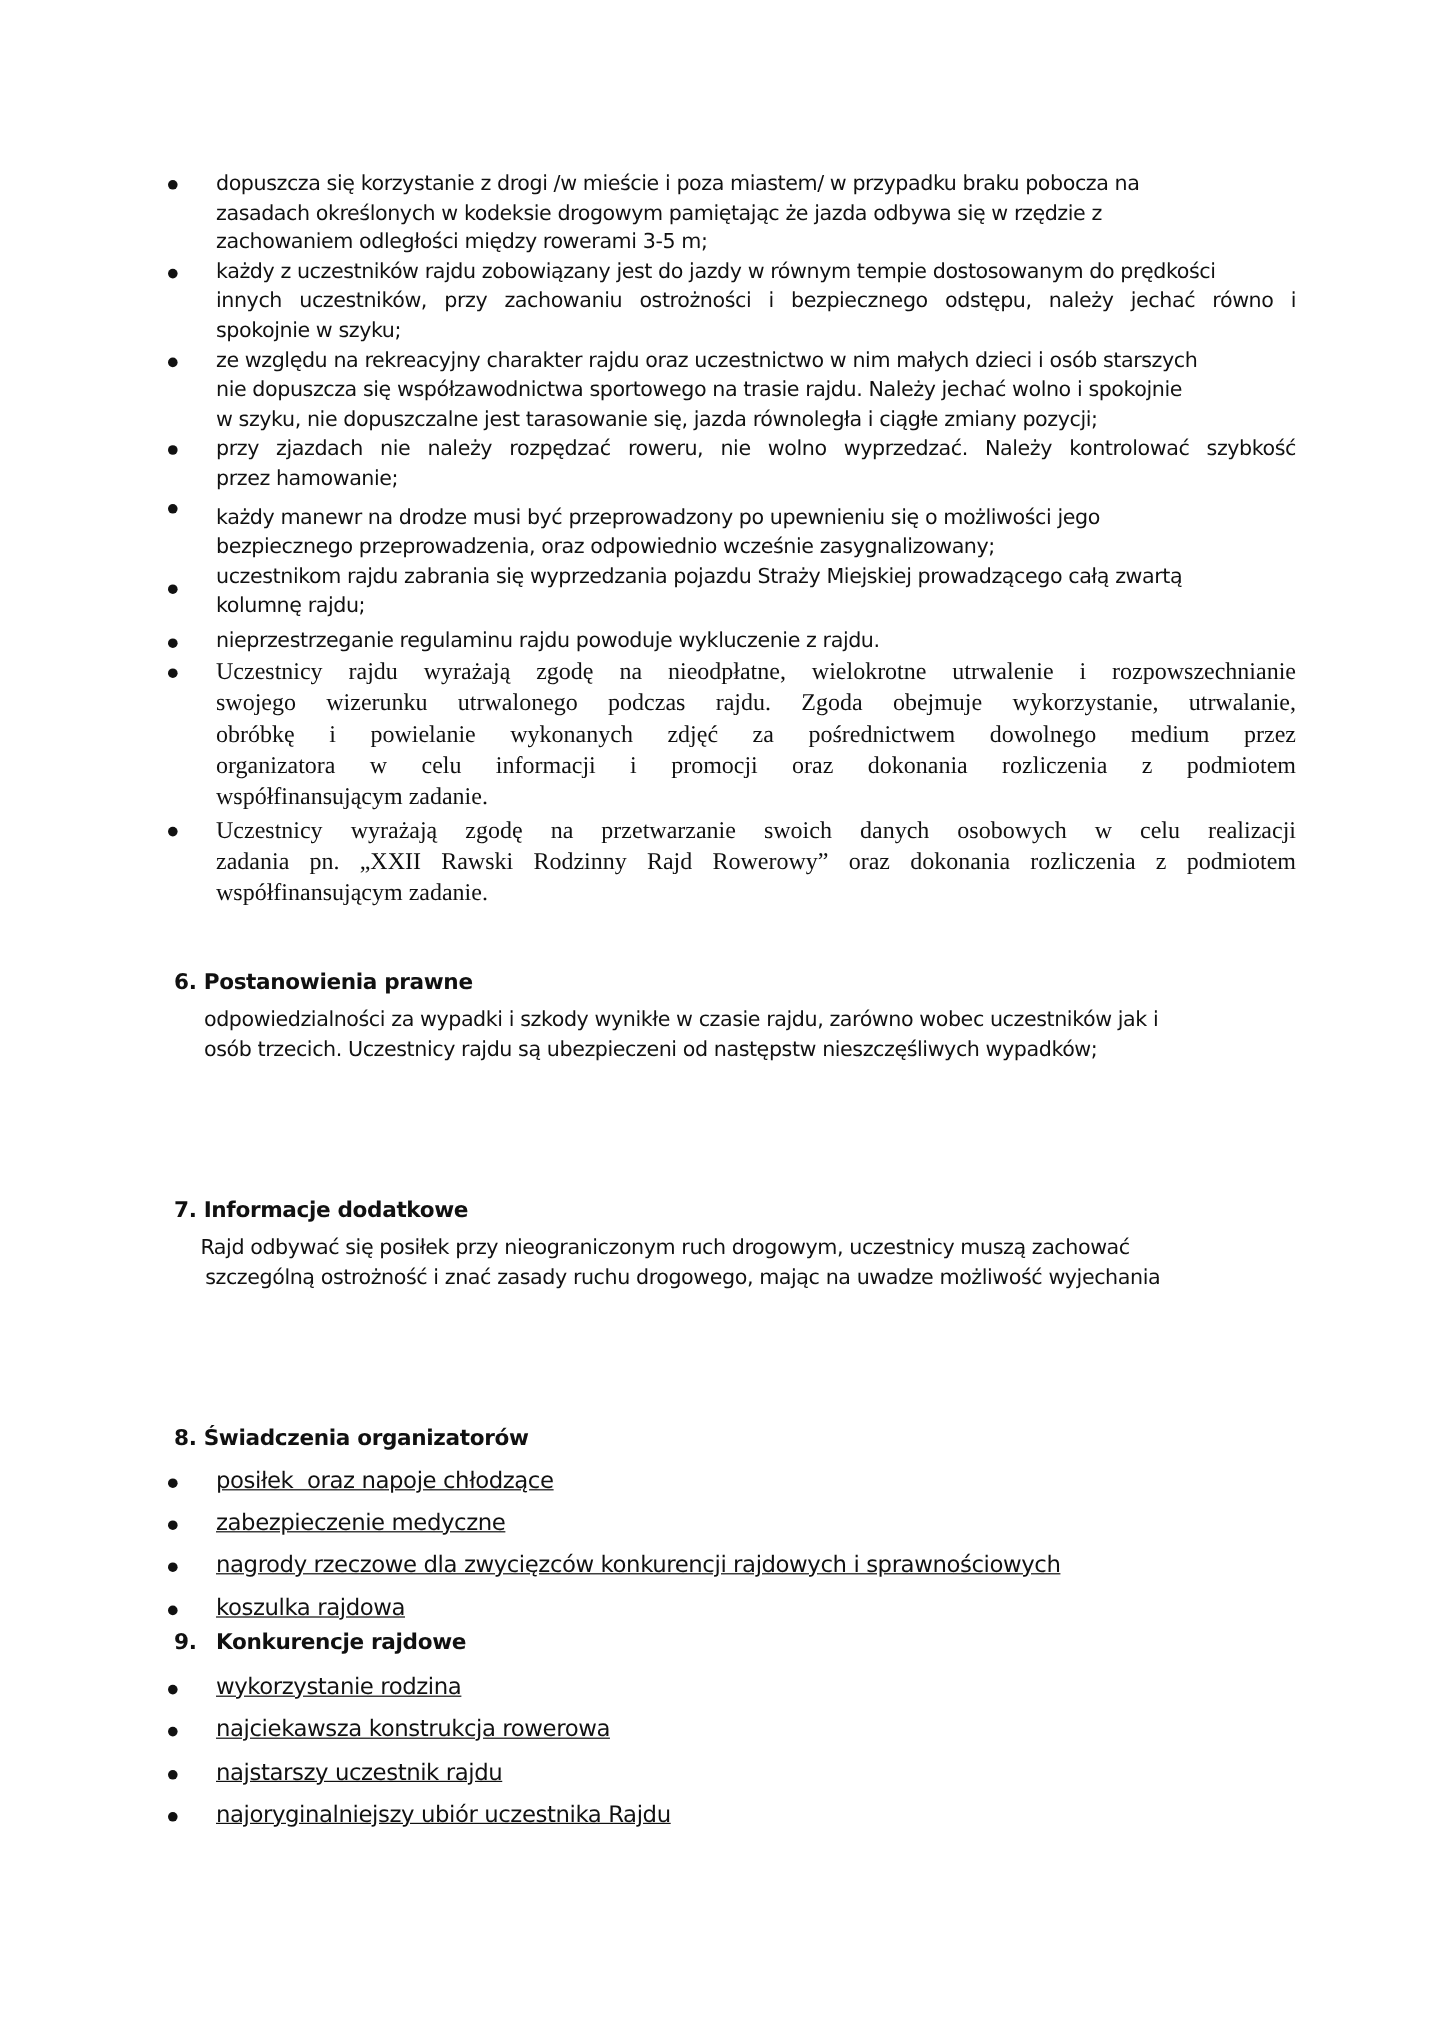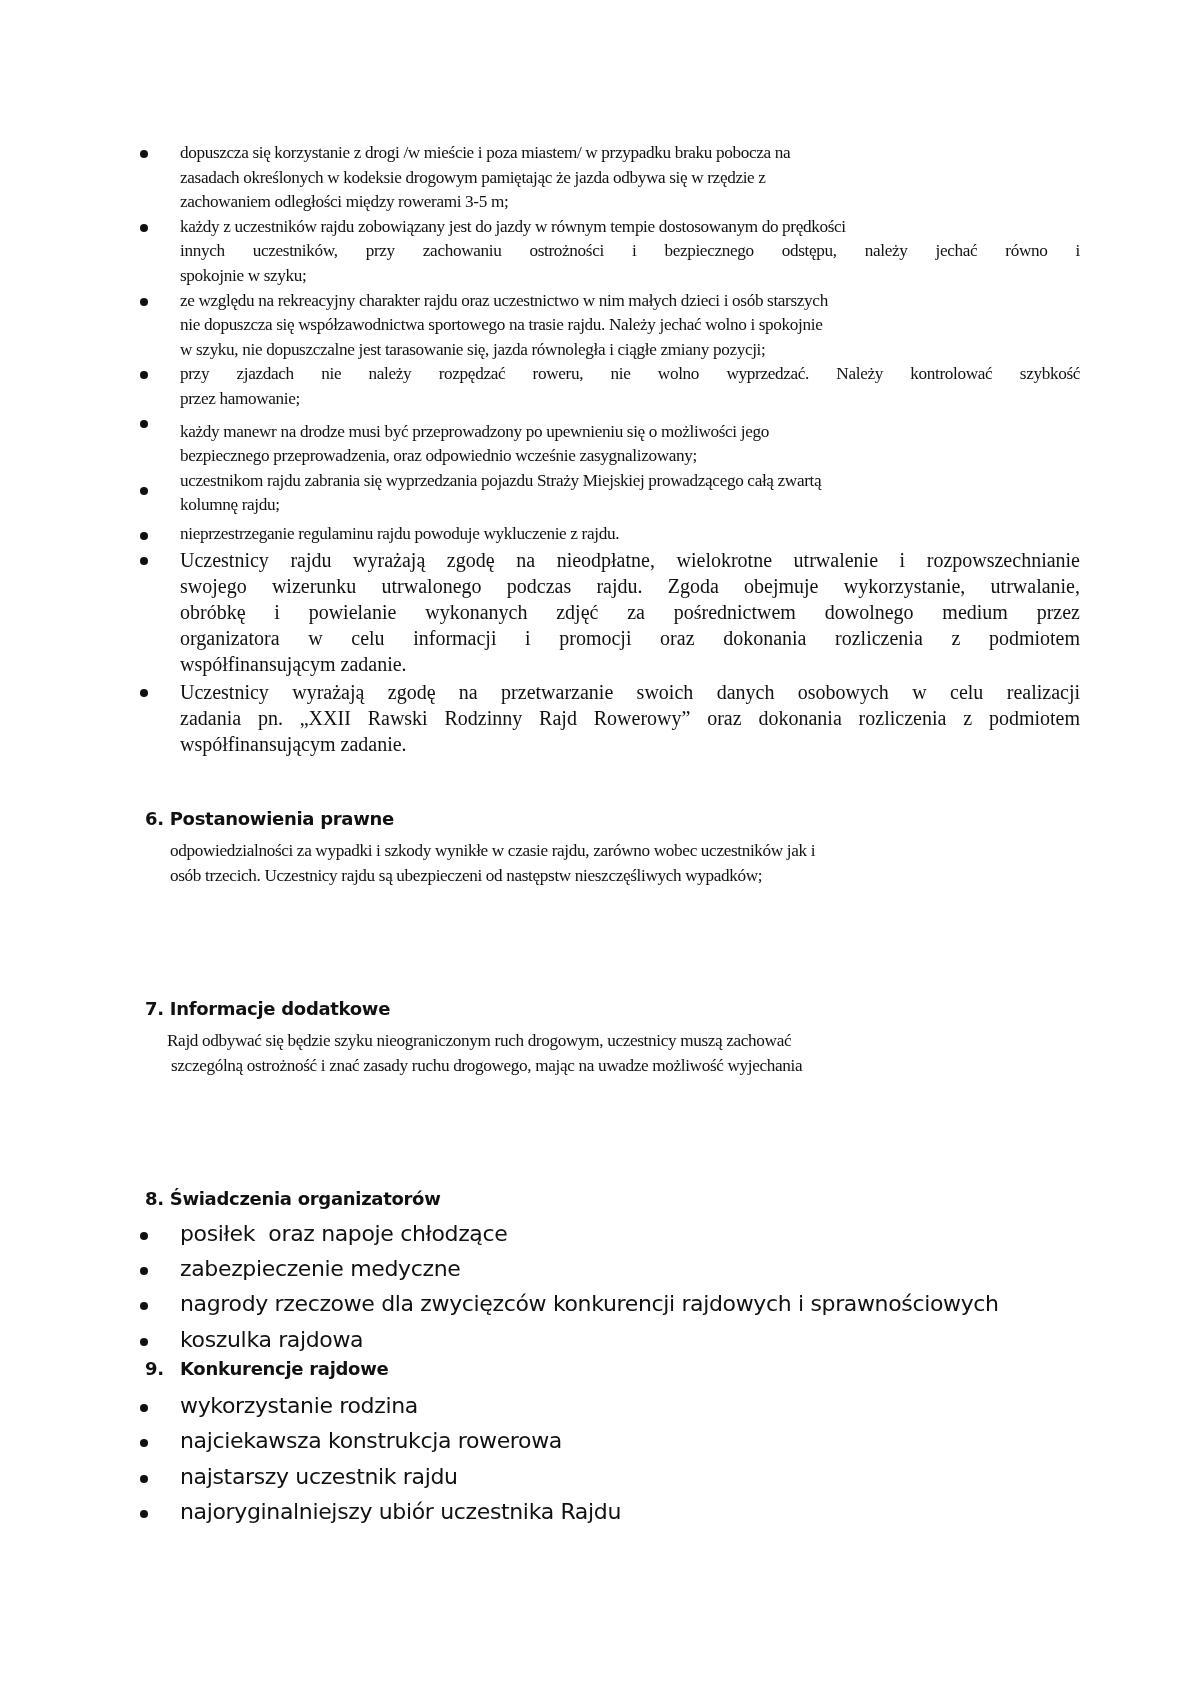--- a/index.html
+++ b/index.html
@@ -3,27 +3,27 @@
 <meta charset="utf-8">
 <style>
   html, body { margin: 0; padding: 0; background: #ffffff; }
   body { width: 1200px; height: 1700px; position: relative; overflow: hidden; color: #111; }
   .page { position: absolute; left: 0; top: 0; width: 1200px; height: 1700px; }
   .sans { font-family: "DejaVu Sans", sans-serif; font-size: 17.2px; letter-spacing: -0.35px; }
   .serif { font-family: "Liberation Serif", serif; font-size: 20px; }
   .block { position: absolute; left: 140px; width: 940px; }
   .bl { position: relative; padding-left: 40px; }
   .bl .dot { position: absolute; left: 0; width: 8px; height: 8px; border-radius: 50%; background: #111; }
-  .line { display: block; white-space: nowrap; height: 24.6px; line-height: 24.6px; font-family: Liberation Serif, serif; }
+  .line { display: block; white-space: nowrap; height: 24.6px; line-height: 24.6px; }
   .just { display: block; text-align: justify; text-align-last: justify; white-space: normal; }
   .serif .line { height: 26px; line-height: 26px; }
   .heading { position: absolute; left: 145px; font-family: "DejaVu Sans", sans-serif; font-weight: bold; font-size: 18px; letter-spacing: -0.3px; }
   .para { position: absolute; font-family: "DejaVu Sans", sans-serif; font-size: 17.2px; letter-spacing: -0.35px; }
   .para .line { height: 25px; line-height: 25px; }
-  .item { position: absolute; left: 140px; font-family: "DejaVu Sans", sans-serif; font-size: 22px; letter-spacing: -0.35px; padding-left: 40px; height: 24px; line-height: 24px; white-space: nowrap; }
+  .item { position: absolute; left: 140px; font-family: "DejaVu Sans", sans-serif; font-size: 19px; letter-spacing: -0.35px; padding-left: 40px; height: 24px; line-height: 24px; white-space: nowrap; text-decoration: underline; }
   .item .dot { position: absolute; left: 0; top: 10px; width: 8px; height: 8px; border-radius: 50%; background: #111; }
 </style>
 </head>
 <body>
 
 <div class="page">
 
   <div class="block sans" style="top:141px;">
     <div class="bl">
       <span class="dot" style="top:9px;"></span>
@@ -82,21 +82,21 @@
   </div>
 
   <div class="heading" style="top:808px;">6. Postanowienia prawne</div>
   <div class="para" style="top:838px; left:170px;">
     <span class="line">odpowiedzialności za wypadki i szkody wynikłe w czasie rajdu, zarówno wobec uczestników jak i</span>
     <span class="line">osób trzecich. Uczestnicy rajdu są ubezpieczeni od następstw nieszczęśliwych wypadków;</span>
   </div>
 
   <div class="heading" style="top:998px;">7. Informacje dodatkowe</div>
   <div class="para" style="top:1028px; left:167px;">
-    <span class="line">Rajd odbywać się będzie szyku nieograniczonym ruch drogowym, uczestnicy muszą zachować</span>
+    <span class="line">Rajd odbywać się posiłek przy nieograniczonym ruch drogowym, uczestnicy muszą zachować</span>
     <span class="line" style="padding-left:4px;text-align:center;">szczególną ostrożność i znać zasady ruchu drogowego, mając na uwadze możliwość wyjechania</span>
   </div>
 
   <div class="heading" style="top:1188px;">8. Świadczenia organizatorów</div>
   <div class="item" style="top:1222px;"><span class="dot"></span><span style="white-space:pre;">posiłek  oraz napoje chłodzące</span></div>
   <div class="item" style="top:1257px;"><span class="dot"></span><span>zabezpieczenie medyczne</span></div>
   <div class="item" style="top:1292px;"><span class="dot"></span><span>nagrody rzeczowe dla zwycięzców konkurencji rajdowych i sprawnościowych</span></div>
   <div class="item" style="top:1328px;"><span class="dot"></span><span>koszulka rajdowa</span></div>
 
   <div class="heading" style="top:1358px; left:145px;">

